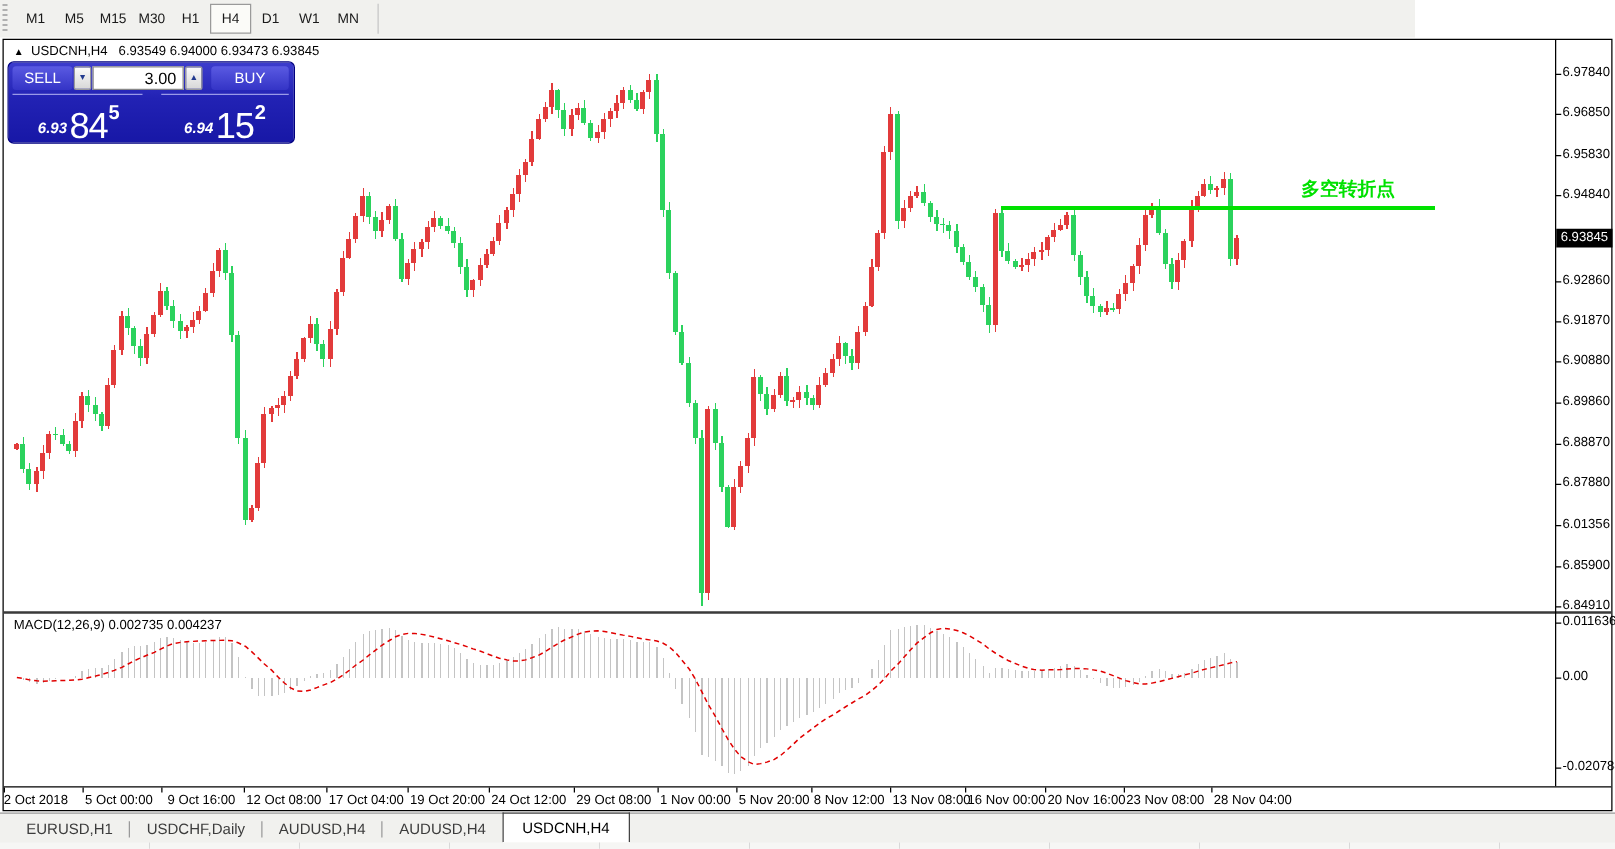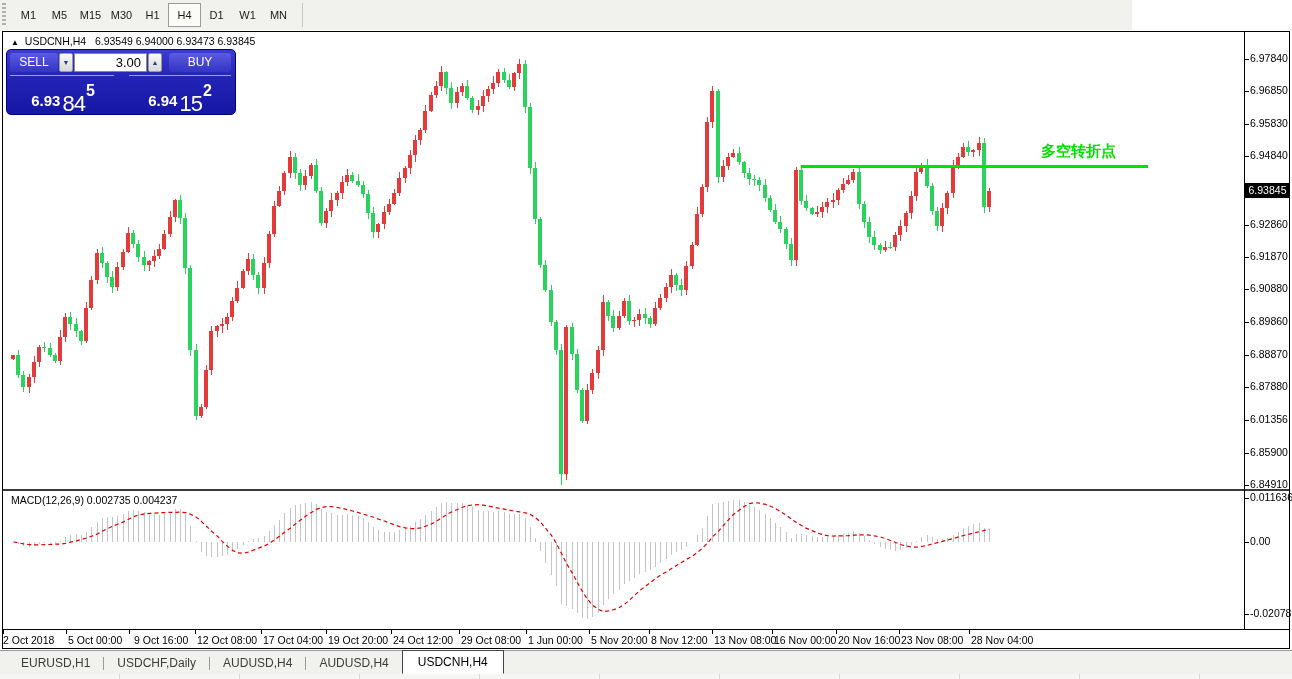--- a/index.html
+++ b/index.html
@@ -53,22 +53,22 @@
   .vol-input{position:absolute;left:67px;top:3px;width:73px;height:19px;box-sizing:border-box;
              border:1px solid #888;background:#fff;font-size:13px;text-align:right;
              padding:0 5px;font-family:inherit;}
   .q-divider{position:absolute;top:25px;height:1px;background:#9a9ae8;}
   .q-divider.sell{left:3px;width:104px;}
   .q-divider.buy{left:122px;width:102px;}
   .quote{position:absolute;top:27px;height:37px;color:#fff;display:flex;
          align-items:flex-end;justify-content:center;}
   .quote.sell{left:0;width:112px;}
   .quote.buy{left:118px;width:110px;}
-  .q-small{font-size:15px;font-weight:bold;margin:0 2px 5px 0;}
-  .q-big{font-size:22px;line-height:0.85;letter-spacing:-1px;}
+  .q-small{font-size:12px;font-weight:bold;margin:0 2px 5px 0;font-style:italic;}
+  .q-big{font-size:29px;line-height:0.85;letter-spacing:-1px;}
   .q-sup{font-size:16px;font-weight:bold;margin:0 0 14px 1px;}
 
   
   .tabbar{position:absolute;left:0;top:650px;width:1292px;height:29px;
           background:#f1f1ee;border-top:1px solid #9a9a9a;box-sizing:border-box;}
   .tabs{position:absolute;left:8px;top:1px;height:22px;display:flex;align-items:center;font-size:12px;color:#3c3c3c;}
   .tab{padding:0 13px;line-height:22px;cursor:pointer;white-space:nowrap;}
   .tab-sep{width:1px;height:13px;background:#9a9a9a;}
   .tab.active{background:#fff;border:1px solid #444;border-bottom:1px solid #fff;
               margin-top:-2px;height:22px;line-height:22px;color:#000;padding:0 15px;}
@@ -724,21 +724,21 @@
     <div class="time-label" style="left: 194px;">12 Oct 08:00</div>
     <div class="time-tick" style="left: 258px;"></div>
     <div class="time-label" style="left: 260px;">17 Oct 04:00</div>
     <div class="time-tick" style="left: 323px;"></div>
     <div class="time-label" style="left: 325px;">19 Oct 20:00</div>
     <div class="time-tick" style="left: 388px;"></div>
     <div class="time-label" style="left: 390px;">24 Oct 12:00</div>
     <div class="time-tick" style="left: 456px;"></div>
     <div class="time-label" style="left: 458px;">29 Oct 08:00</div>
     <div class="time-tick" style="left: 523px;"></div>
-    <div class="time-label" style="left: 525px;">1 Jun 00:00</div>
+    <div class="time-label" style="left: 525px;">1 Nov 00:00</div>
     <div class="time-tick" style="left: 586px;"></div>
     <div class="time-label" style="left: 588px;">5 Nov 20:00</div>
     <div class="time-tick" style="left: 646px;"></div>
     <div class="time-label" style="left: 648px;">8 Nov 12:00</div>
     <div class="time-tick" style="left: 709px;"></div>
     <div class="time-label" style="left: 711px;">13 Nov 08:00</div>
     <div class="time-tick" style="left: 769px;"></div>
     <div class="time-label" style="left: 771px;">16 Nov 00:00</div>
     <div class="time-tick" style="left: 833px;"></div>
     <div class="time-label" style="left: 835px;">20 Nov 16:00</div>

